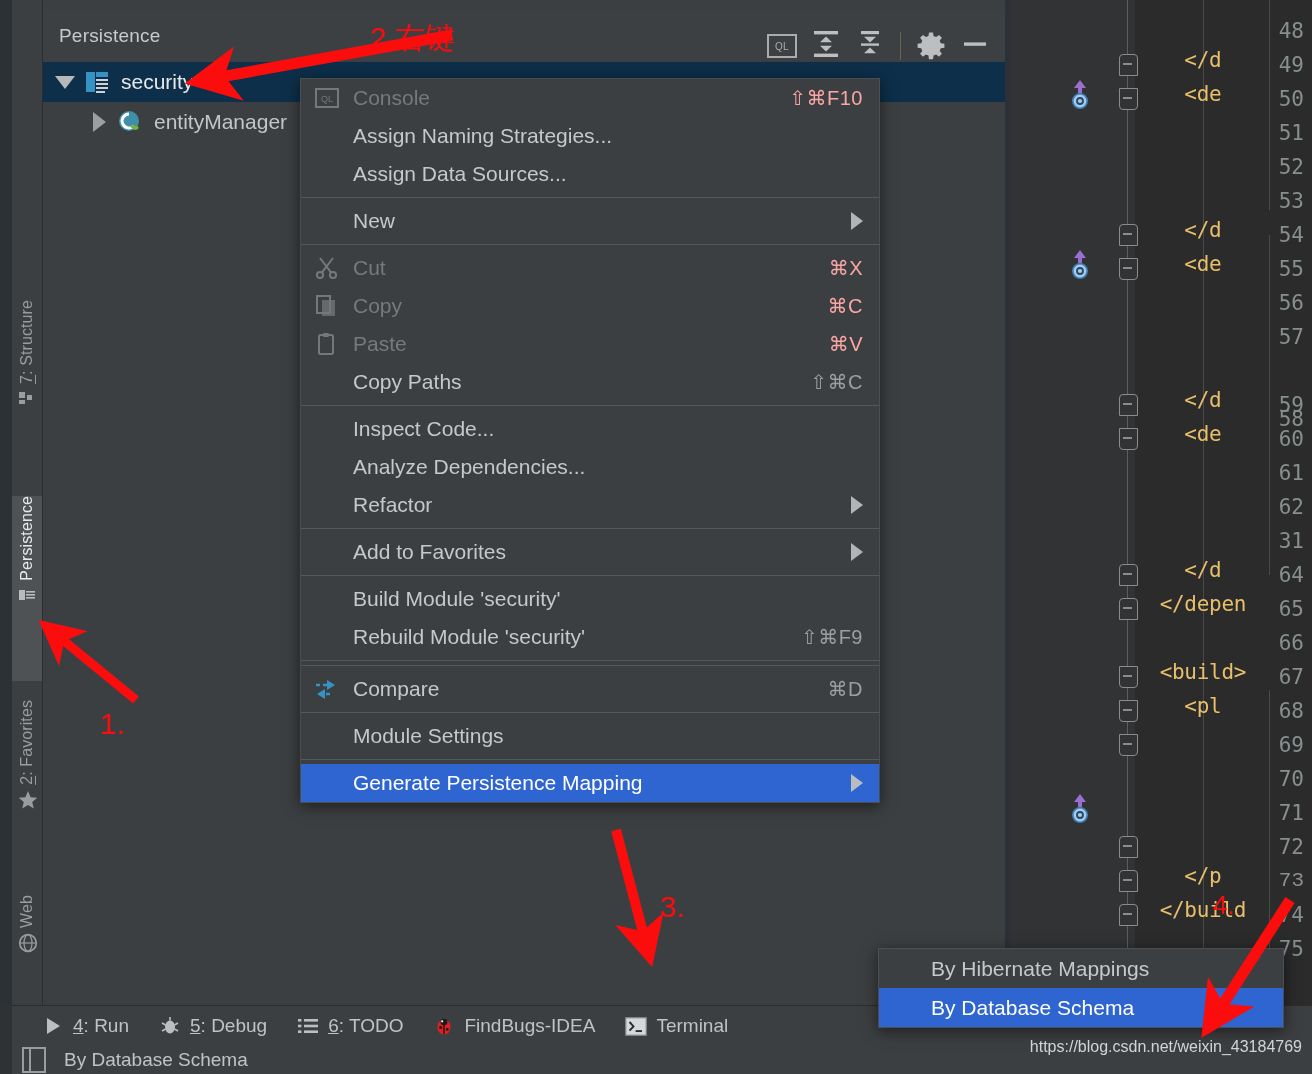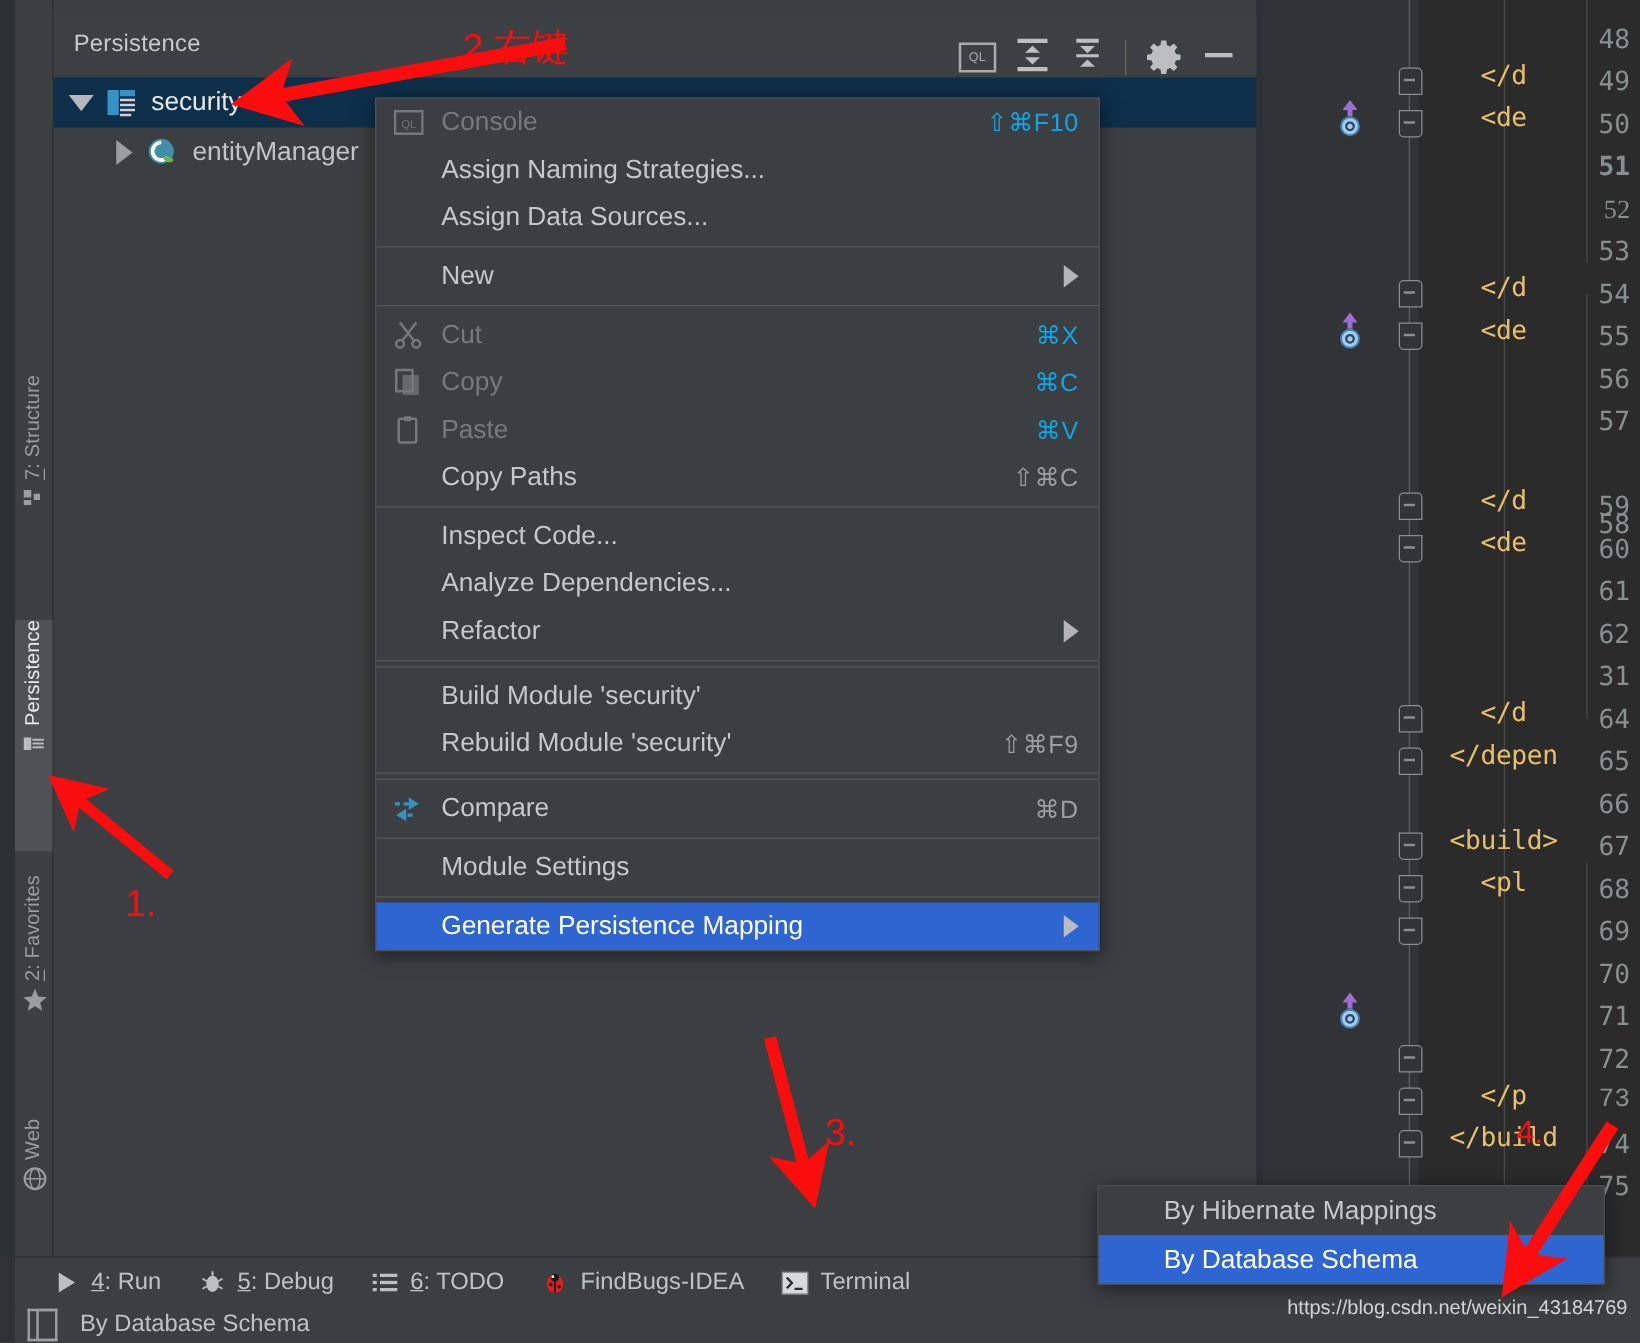--- a/index.html
+++ b/index.html
@@ -243,21 +243,21 @@
     display: flex; align-items: center; justify-content: flex-start;
     margin-right: 8px;
   }
   .ctx-label { flex: 1; }
   .ctx-accel {
     margin-left: 24px;
     color: #9c9ea0;
     font-size: 20px;
     letter-spacing: 0.5px;
   }
-  .ctx-item.disabled .ctx-accel { color: #0ea5e9; }
+  .ctx-item.disabled .ctx-accel { color: #fca5a5; }
   .ctx-sub {
     margin-left: 20px;
     width: 0; height: 0;
     border-top: 9px solid transparent;
     border-bottom: 9px solid transparent;
     border-left: 12px solid #b2b4b6;
   }
   .ctx-item.highlight .ctx-sub { border-left-color: #b9bcc0; }
   .ctx-divider {
     height: 1px;
@@ -402,22 +402,22 @@
     <div class="ed-leftborder"></div>
     <div class="fold-line"></div>
     <div class="indent-guide" style="left:198px; top:0; height:1005px;"></div>
     <div class="indent-guide" style="left:264px; top:0; height:210px;"></div>
     <div class="indent-guide" style="left:264px; top:235px; height:340px;"></div>
     <div class="indent-guide" style="left:264px; top:690px; height:290px;"></div>
     <div id="ed-numbers">
         <div class="lnum" style="top: 14px;">48</div>
         <div class="lnum" style="top: 48px;">49</div>
         <div class="lnum" style="top: 82px;">50</div>
-        <div class="lnum" style="top: 116px; font-weight: bold;">51</div>
-        <div class="lnum" style="top: 150px; font-family: Liberation Serif, serif;">52</div>
+        <div class="lnum" style="top: 116px;">51</div>
+        <div class="lnum" style="top: 150px;">52</div>
         <div class="lnum" style="top: 184px;">53</div>
         <div class="lnum" style="top: 218px;">54</div>
         <div class="lnum" style="top: 252px;">55</div>
         <div class="lnum" style="top: 286px;">56</div>
         <div class="lnum" style="top: 320px;">57</div>
         <div class="lnum" style="top: 354px; margin-top: 48px;">58</div>
         <div class="lnum" style="top: 388px;">59</div>
         <div class="lnum" style="top: 422px;">60</div>
         <div class="lnum" style="top: 456px;">61</div>
         <div class="lnum" style="top: 490px;">62</div>
@@ -640,20 +640,25 @@
       <div class="ctx-item">
         <span class="ctx-icon"></span>
         <span class="ctx-label">Analyze Dependencies...</span>
       </div>
       <div class="ctx-item">
         <span class="ctx-icon"></span>
         <span class="ctx-label">Refactor</span>
         <span class="ctx-sub"></span>
       </div>
       <div class="ctx-divider"></div>
+      <div class="ctx-item">
+        <span class="ctx-icon"></span>
+        <span class="ctx-label">Add to Favorites</span>
+        <span class="ctx-sub"></span>
+      </div>
       <div class="ctx-divider"></div>
       <div class="ctx-item">
         <span class="ctx-icon"></span>
         <span class="ctx-label">Build Module 'security'</span>
       </div>
       <div class="ctx-item">
         <span class="ctx-icon"></span>
         <span class="ctx-label">Rebuild Module 'security'</span>
         <span class="ctx-accel">⇧⌘F9</span>
       </div>

